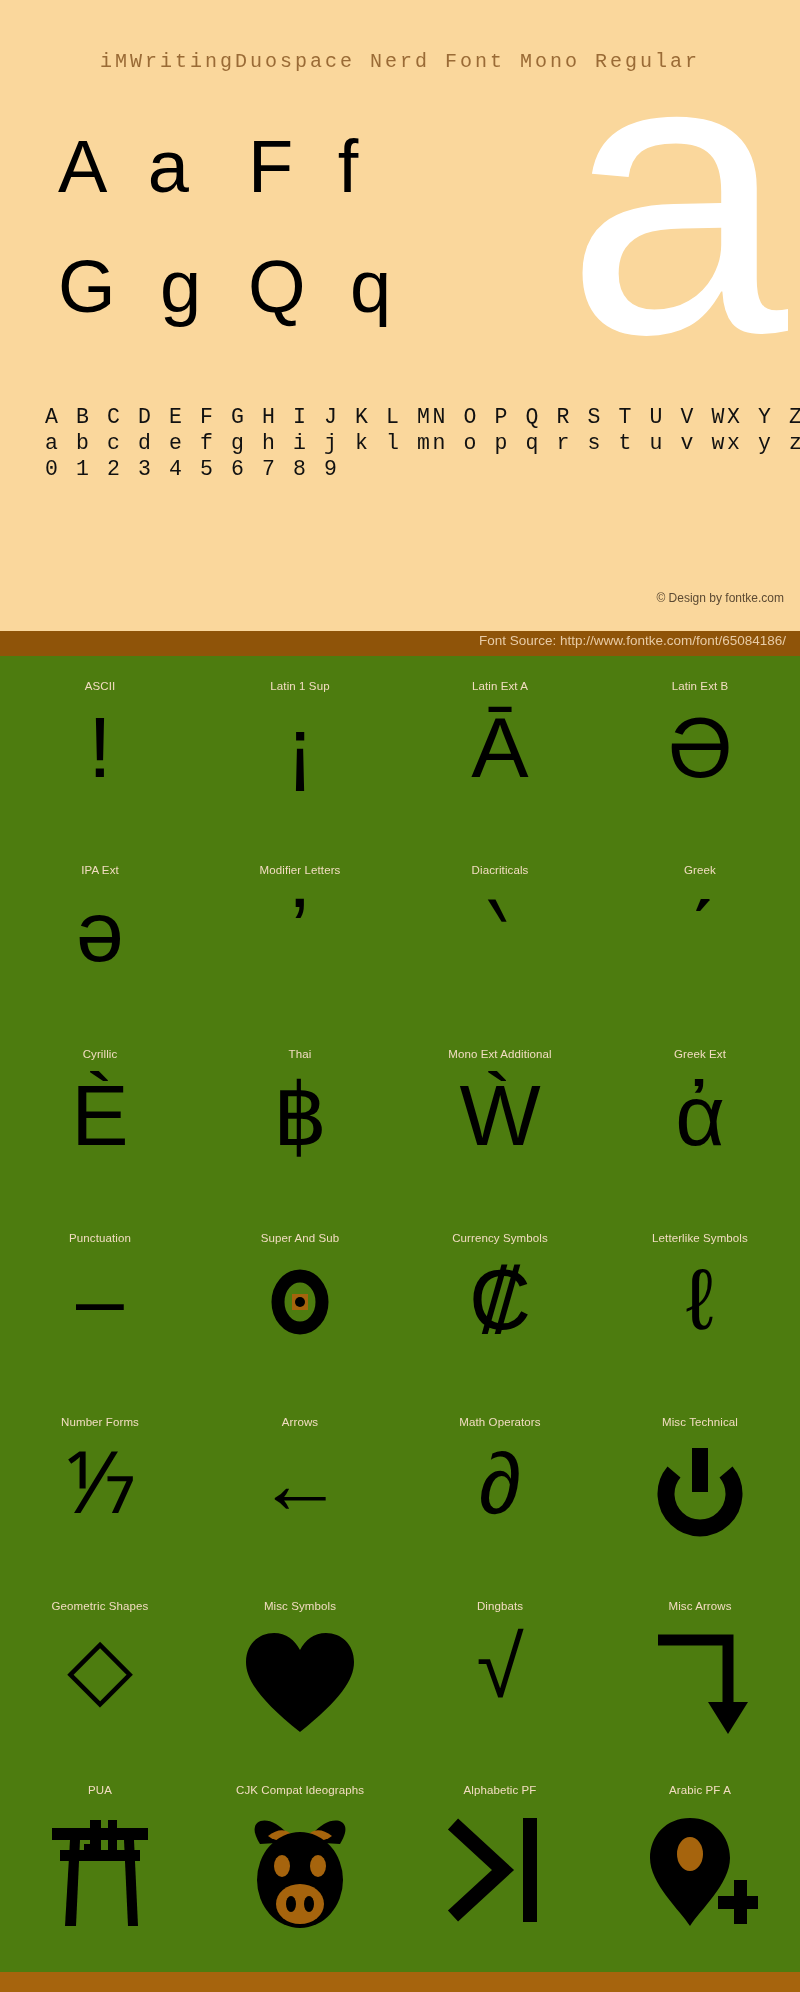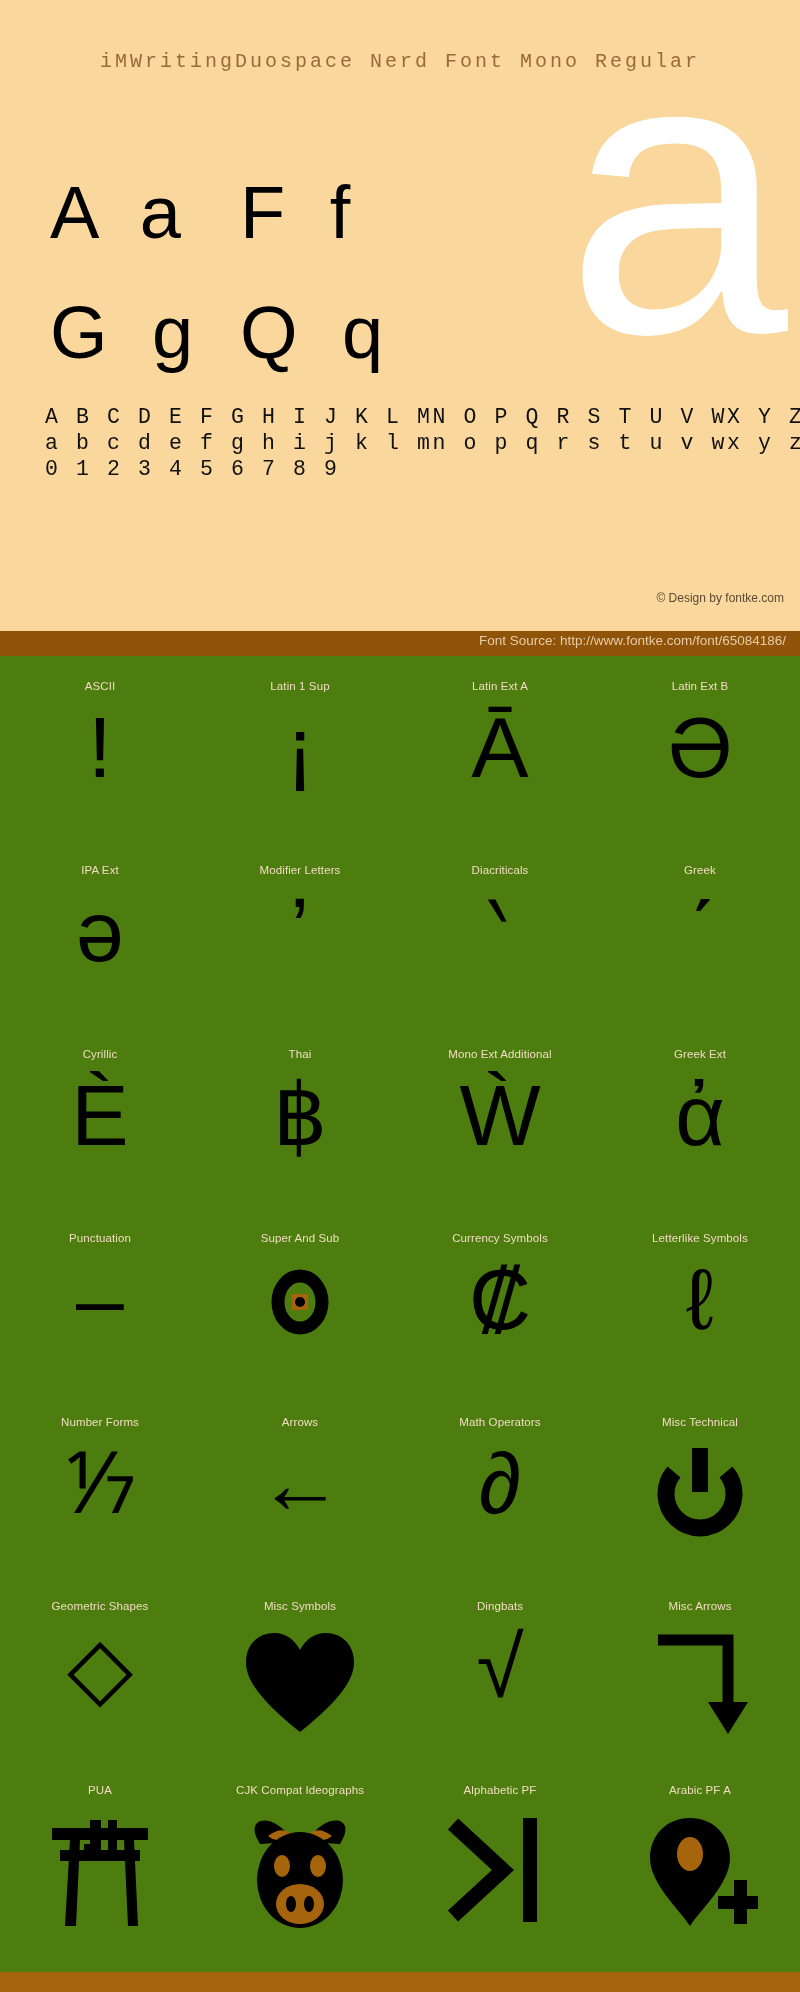--- a/index.html
+++ b/index.html
@@ -52,22 +52,23 @@
 
   
   .pairs {
     position:absolute;
     left:50px;
     top:130px;
     z-index:3;
   }
   .pair-row {
     display:flex;
-    align-items:flex-end;
+    align-items:flex-start;
     height:120px;
+    margin-left:8px;
   }
   .pair {
     width:190px;
     font-family:"Liberation Sans", sans-serif;
     font-size:74px;
     line-height:1;
     color:#000000;
     letter-spacing:12px;
     white-space:nowrap;
   }

